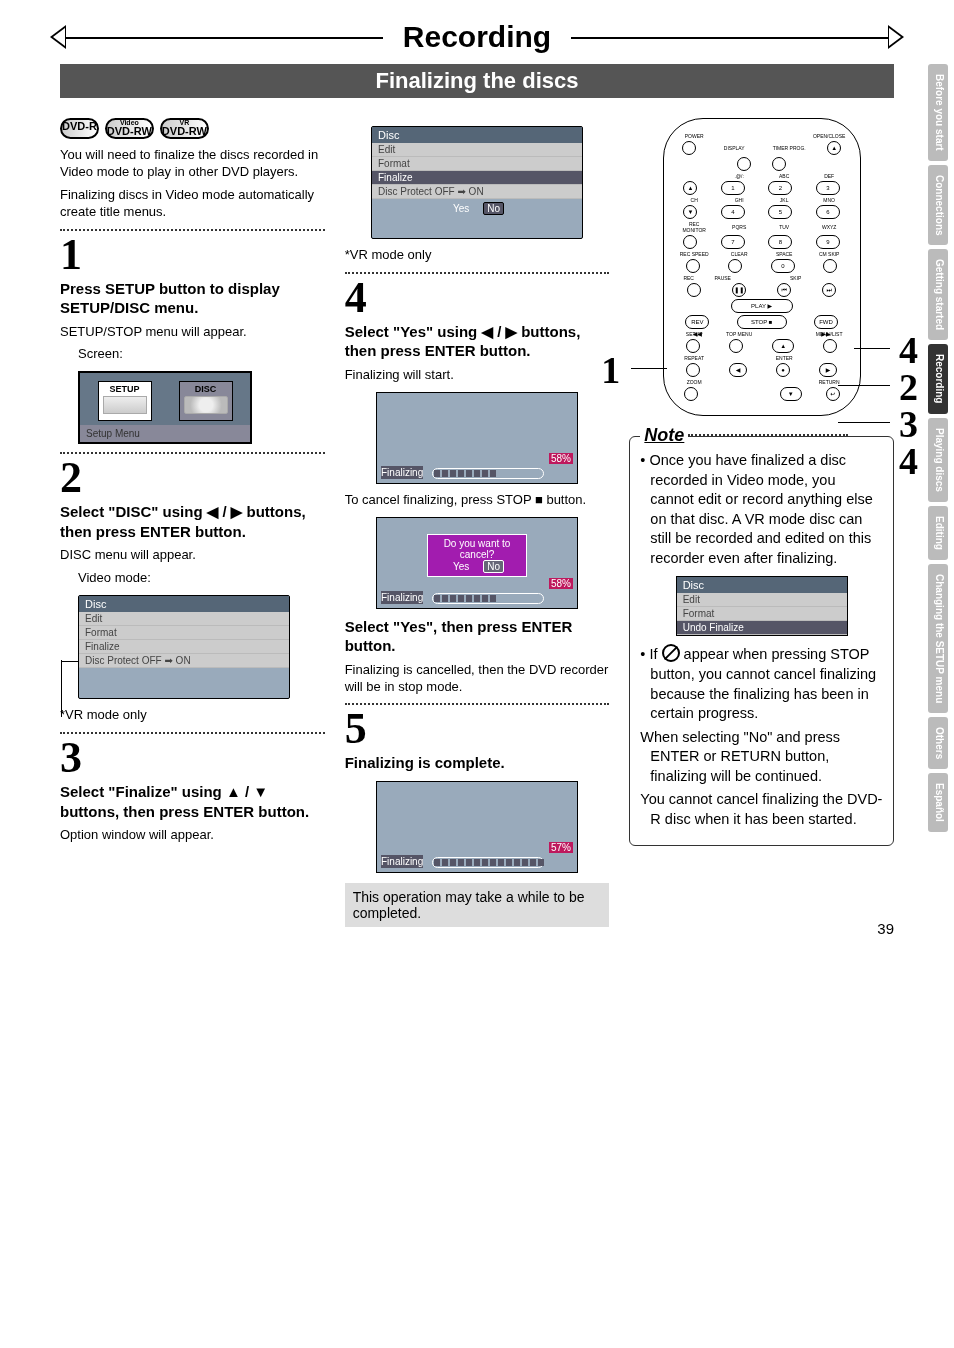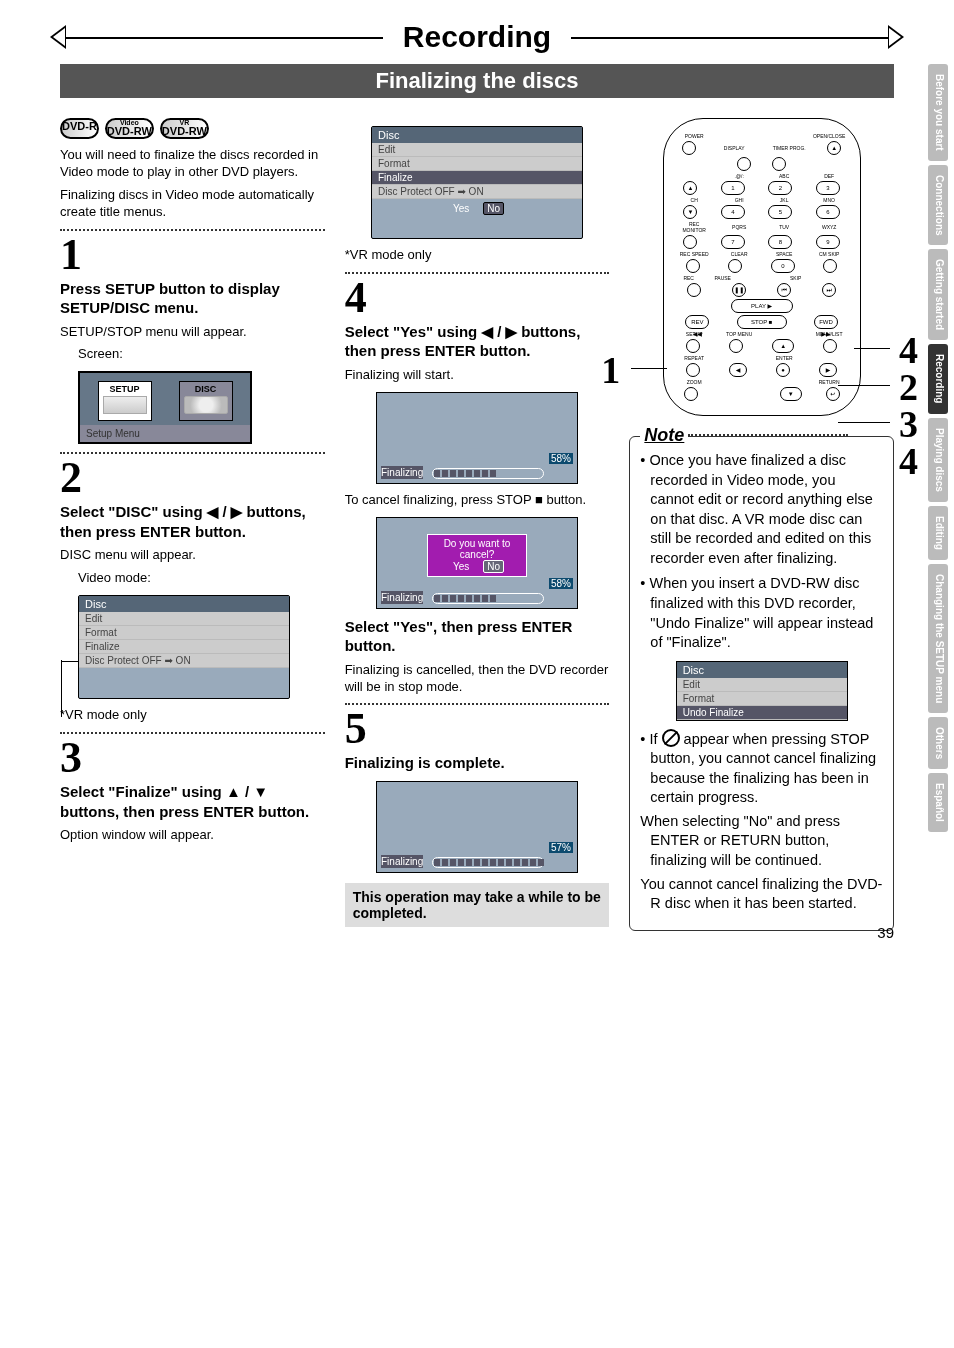--- a/index.html
+++ b/index.html
@@ -216,21 +216,21 @@
   .prog-fill {
     position: absolute;
     left: 1px;
     top: 1px;
     bottom: 1px;
     background: repeating-linear-gradient(90deg, #556 0 6px, transparent 6px 8px);
   }
   .prog-pct {
     display: block;
     text-align: right;
-    background: #0c4a6e;
+    background: #be185d;
     padding: 0 2px;
     float: right;
     margin-bottom: 2px;
   }
   .prompt-box {
     border: 1px solid #fff;
     background: #a21caf;
     position: absolute;
     top: 16px;
     left: 50%;
@@ -375,21 +375,21 @@
   .mini-osd {
     border: 1px solid #000;
     background: #9ab;
     width: 170px;
     margin: 8px auto;
   }
   .warn-box {
     background: #ddd;
     padding: 6px 8px;
     margin-top: 10px;
-    font-weight: bold;
+    font-weight: normal;
     font-size: 14px;
   }
   .side-tabs {
     position: absolute;
     right: 6px;
     top: 64px;
     width: 20px;
     display: flex;
     flex-direction: column;
     gap: 4px;
@@ -717,21 +717,20 @@
               <span class="rbtn" style="width:20px">▼</span>
               <span class="rbtn rbtn-circ">↩</span>
             </div>
         </div>
       </div>
 
       <div class="note-box">
         <span class="note-title">Note</span>
         <ul>
           <li>Once you have finalized a disc recorded in Video mode, you cannot edit or record anything else on that disc. A VR mode disc can still be recorded and edited on this recorder even after finalizing.</li>
-          <li>When you insert a DVD-RW disc finalized with this DVD recorder, "Undo Finalize" will appear instead of  "Finalize".</li>
         </ul>
         <div class="mini-osd">
           <div class="osd-head">Disc</div>
           <div class="osd-item">Edit</div>
           <div class="osd-item">Format</div>
           <div class="osd-item osd-sel">Undo Finalize</div>
         </div>
         <ul>
           <li>
             <span>If </span><span class="no-circ"></span><span> appear when pressing STOP button, you cannot cancel finalizing because the finalizing has been in certain progress.</span>

